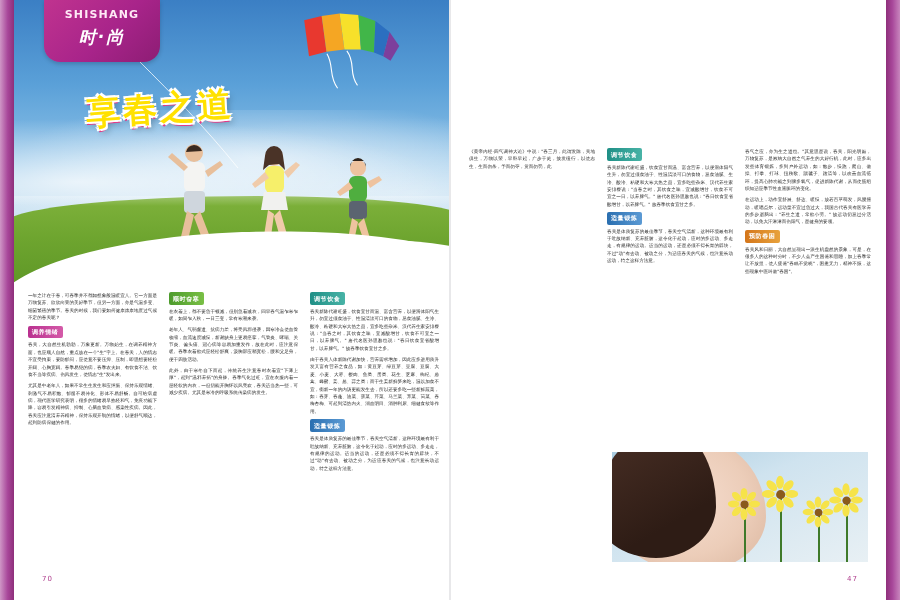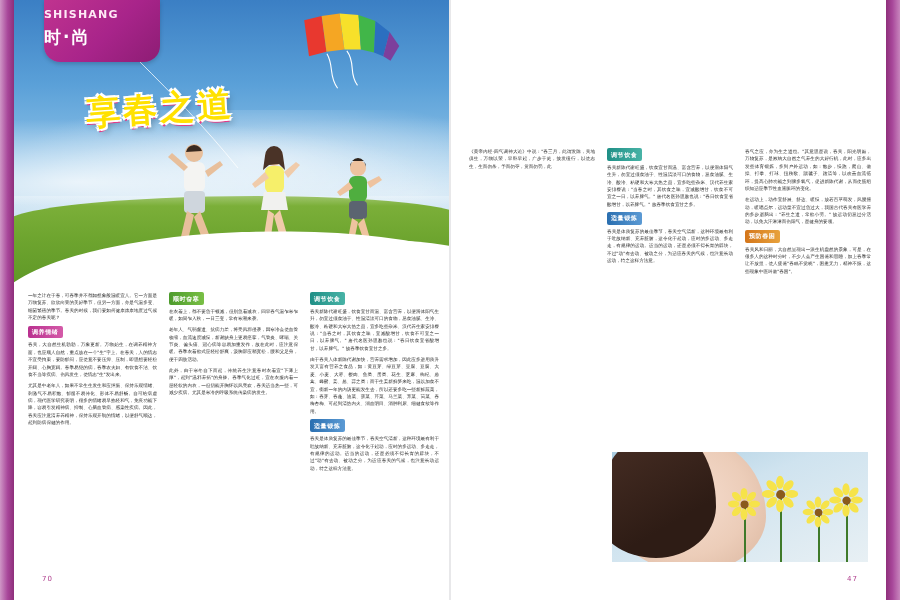--- a/index.html
+++ b/index.html
@@ -114,36 +114,37 @@
   .masthead {
     position: absolute;
     left: 30px;
     top: 0;
     width: 116px;
     height: 62px;
     background: linear-gradient(135deg, #c0338f 0%, #a8248a 55%, #8d1d74 100%);
     border-radius: 0 0 16px 16px;
     box-shadow: 0 2px 4px rgba(0,0,0,0.18);
     color: #fff;
-    text-align: left;
+    text-align: center;
   }
   .masthead .m-en {
     display: block;
     margin-top: 8px;
     font-size: 11px;
     letter-spacing: 1.2px;
     font-weight: bold;
     color: #ffe9f6;
   }
   .masthead .m-zh {
     display: block;
     margin-top: 5px;
     font-size: 17px;
     font-weight: bold;
     letter-spacing: 2px;
+    font-style: italic;
   }
 
   
   .headline {
     position: absolute;
     left: 72px;
     top: 86px;
     font-size: 34px;
     font-weight: bold;
     letter-spacing: 3px;

